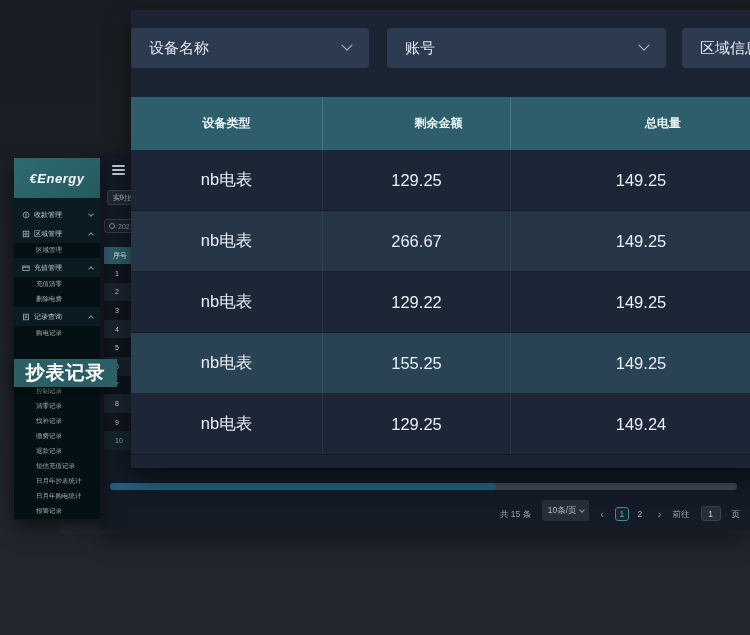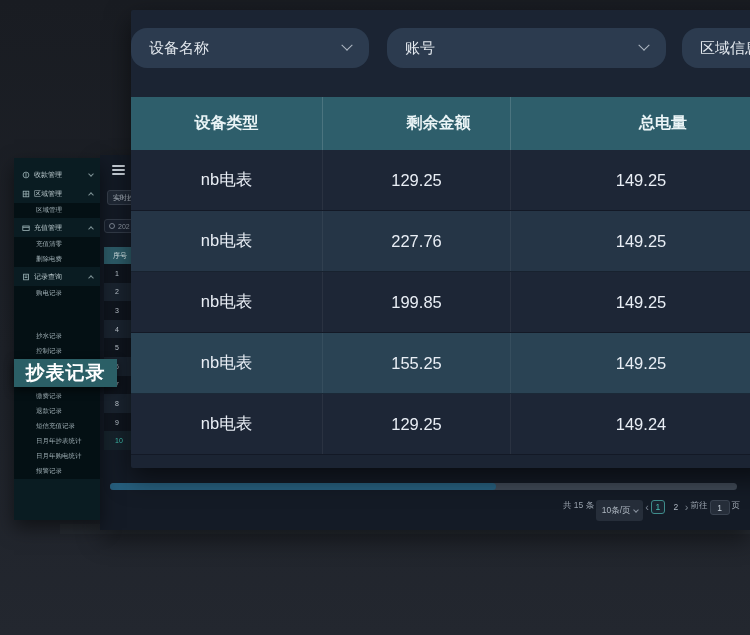--- a/index.html
+++ b/index.html
@@ -29,52 +29,52 @@
                 color:#c3ccd5; font-size:7px; }
   .serial-row:nth-child(even) { background:#1b2531; }
   .serial-row:nth-child(odd)  { background:#10161f; }
   .serial-row.active { color:#3fc1b0; background:#17242d; }
   .hscrollbar { position:absolute; left:10px; top:328px; width:627px; height:7px;
                 background:#3f4956; border-radius:4px; }
   .hscroll-thumb { position:absolute; left:0; top:0; width:386px; height:7px;
                    background:#27607f; border-radius:4px; cursor:grab; }
 
   
-  .pagination { position:absolute; right:10px; top:345px; display:flex; align-items:flex-start;
-                gap:2px; color:#99a2ad; font-size:8.5px; }
+  .pagination { position:absolute; right:10px; top:345px; display:flex; align-items:flex-end;
+                gap:11px; color:#99a2ad; font-size:8.5px; }
   .pg-select { width:47px; height:21px; background:#262e3a; border-radius:3px; color:#aeb7c1;
                display:flex; align-items:center; justify-content:center; gap:3px; cursor:pointer; }
   .pg-chev { width:4px; height:4px; border-right:1px solid #8a93a0; border-bottom:1px solid #8a93a0;
              transform:rotate(45deg); margin-top:-2px; }
   .pg-arrow { color:#7c8591; font-size:11px; line-height:14px; cursor:pointer; }
   .pg-num { min-width:14px; height:14px; border-radius:3px; display:flex; align-items:center;
             justify-content:center; cursor:pointer; color:#aeb7c1; }
   .pg-num.active { border:1px solid #3f8d8c; color:#49c0b4; background:#1a2430; }
   .pg-goto-input { width:20px; height:15px; background:#262e3a; border:1px solid #39424f;
                    border-radius:3px; color:#c6cfd8; font-size:8.5px; text-align:center;
                    display:flex; align-items:center; justify-content:center; }
 
   
   .overlay-panel { position:absolute; left:131px; top:10px; width:640px; height:458px;
                    background:#1b2433; z-index:2; box-shadow:0 10px 26px rgba(0,0,0,.55);
                    border-radius:2px; }
   .filter-row { display:flex; padding-top:18px; }
-  .filter-box { height:40px; background:#2c3b4f; border-radius:16px; display:flex; align-items:center;
+  .filter-box { height:40px; background:#2c3b4f; border-radius:4px; display:flex; align-items:center;
                 justify-content:space-between; padding:0 18px; color:#e3e8ee; font-size:15px;
                 cursor:pointer; flex:none; }
   .filter-box .chev-down { width:8px; height:8px; border-right:1.5px solid #aeb7c2;
                 border-bottom:1.5px solid #aeb7c2; transform:rotate(45deg) translate(-2px,-2px); }
   .f1 { width:238px; }
   .f2 { width:279px; margin-left:18px; }
   .f3 { width:200px; margin-left:16px; }
 
   .mtable { margin-top:29px; }
   .mt-head { display:flex; height:53px; background:#2e5e6b; }
   .mt-head .cell { display:flex; align-items:center; justify-content:center; color:#eaf4f6;
-                   font-size:16px; font-weight:bold; }
+                   font-size:12px; font-weight:bold; }
   .mt-head .cell + .cell { border-left:1px solid rgba(255,255,255,.14);padding-left:44px; }
   .mt-row { display:flex; height:61px; border-bottom:1px solid rgba(8,12,20,.45); }
   .mt-row .cell { display:flex; align-items:center; justify-content:center; color:#e9eef5;
                   font-size:16.5px;text-align:right; }
   .mt-row .cell + .cell { border-left:1px solid rgba(255,255,255,.06); }
   .c1 { width:191px; flex:none; } .c2 { width:188px; flex:none; } .c3 { flex:1; }
   .mt-row.shade-a { background:#1d2636; }
   .mt-row.shade-b { background:#253546; }
   .mt-row.shade-hover { background:#2a4354; }
 
@@ -177,43 +177,44 @@
           <div class="cell c3">总电量</div>
         </div>
       <div id="mt-body">
           <div class="mt-row shade-a">
             <div class="cell c1">nb电表</div>
             <div class="cell c2">129.25</div>
             <div class="cell c3">149.25</div>
           </div>
           <div class="mt-row shade-b">
             <div class="cell c1">nb电表</div>
-            <div class="cell c2">227.76</div>
+            <div class="cell c2">266.67</div>
             <div class="cell c3">149.25</div>
           </div>
           <div class="mt-row shade-a">
             <div class="cell c1">nb电表</div>
-            <div class="cell c2">199.85</div>
+            <div class="cell c2">129.22</div>
             <div class="cell c3">149.25</div>
           </div>
           <div class="mt-row shade-hover">
             <div class="cell c1">nb电表</div>
             <div class="cell c2">155.25</div>
             <div class="cell c3">149.25</div>
           </div>
           <div class="mt-row shade-a">
             <div class="cell c1">nb电表</div>
             <div class="cell c2">129.25</div>
             <div class="cell c3">149.24</div>
           </div>
         </div>
     </div>
   </div>
 
   <div class="sidebar">
+    <div class="logo">€Energy</div>
     <div class="menu" id="sidebar-menu">
         <div class="menu-group">
           <div class="g-icon">
             <svg viewBox="0 0 10 10">
               <circle cx="5" cy="5" r="3.6"></circle>
               <path d="M5 2.6v4.8"></path>
             </svg>
           </div>
           <div class="g-label">收款管理</div>
           <div class="chev down"></div>

